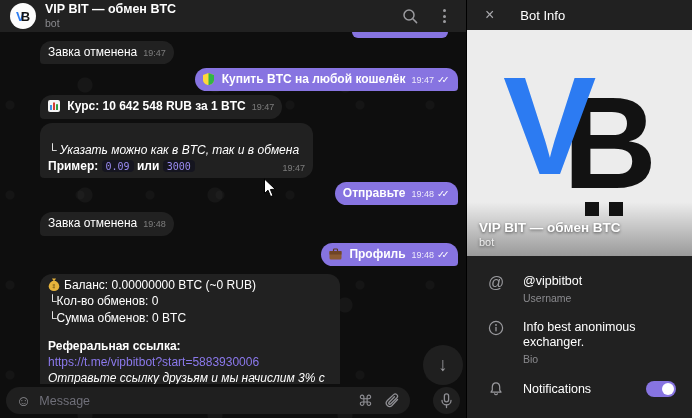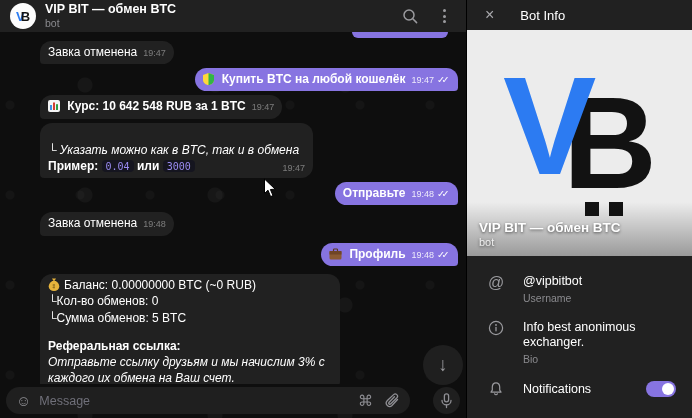--- a/index.html
+++ b/index.html
@@ -168,21 +168,21 @@
               <rect x="8" y="4.2" width="2" height="5.8" fill="#2e9e46"></rect>
             </svg></span>
         <span class="bold">Курс: 10 642 548 RUB за 1  BTC</span><span class="meta">19:47</span>
       </div>
     </div>
 
     <div class="row in-row">
       <div class="bubble in" style="padding-right:14px;">
         <br>
         <span class="ital">└ Указать можно как в BTC, так и в обмена</span><br>
-        <span class="bold">Пример: </span><span class="code">0.04</span><span class="bold"> или </span><span class="code">3000</span>
+        <span class="bold">Пример: </span><span class="code">0.09</span><span class="bold"> или </span><span class="code">3000</span>
         <span class="time-abs">19:47</span>
       </div>
     </div>
 
     <div class="row out">
       <div class="bubble outb">
         <span class="bold">Отправьте</span><span class="meta"><span>19:48</span><span class="checks">✓✓</span></span>
       </div>
     </div>
 
@@ -204,23 +204,24 @@
     </div>
 
     <div class="row in-row" style="margin-top:4px;">
       <div class="bubble in bigmsg">
         <div class="treeline"><span class="eicon"><svg width="12" height="13" viewBox="0 0 12 13">
                 <path d="M4 0.5 h4 l-1.6 2.6 h-0.8 Z" fill="#e6b33c"></path>
                 <path d="M4.2 3 h3.6 C10 4.4 11.3 6.5 11.3 8.6 a5.3 4.4 0 0 1 -10.6 0 C0.7 6.5 2 4.4 4.2 3 Z" fill="#e6b33c"></path>
                 <path d="M6 6 v4.5 M4.6 7 h2.2 M4.6 9.4 h2.2" stroke="#8a6a1d" stroke-width="0.9" fill="none"></path>
               </svg></span><span>Баланс: 0.00000000 BTC (~0 RUB)</span></div>
         <div class="treeline">└Кол-во обменов: 0</div>
-        <div class="treeline">└Сумма обменов: 5 BTC</div>
+        <div class="treeline">└Сумма обменов: 0 BTC</div>
         <div style="height:11px;"></div>
         <div class="bold">Реферальная ссылка:</div>
+        <div class="link">https://t.me/vipbitbot?start=5883930006</div>
         <div class="ital" style="padding-right:4px;">Отправьте ссылку друзьям и мы начислим 3% с каждого их обмена на Ваш счет.</div>
 
       </div>
     </div>
 
   </div>
 
   <div class="scroll-btn">
     <span>↓</span>
   </div>

